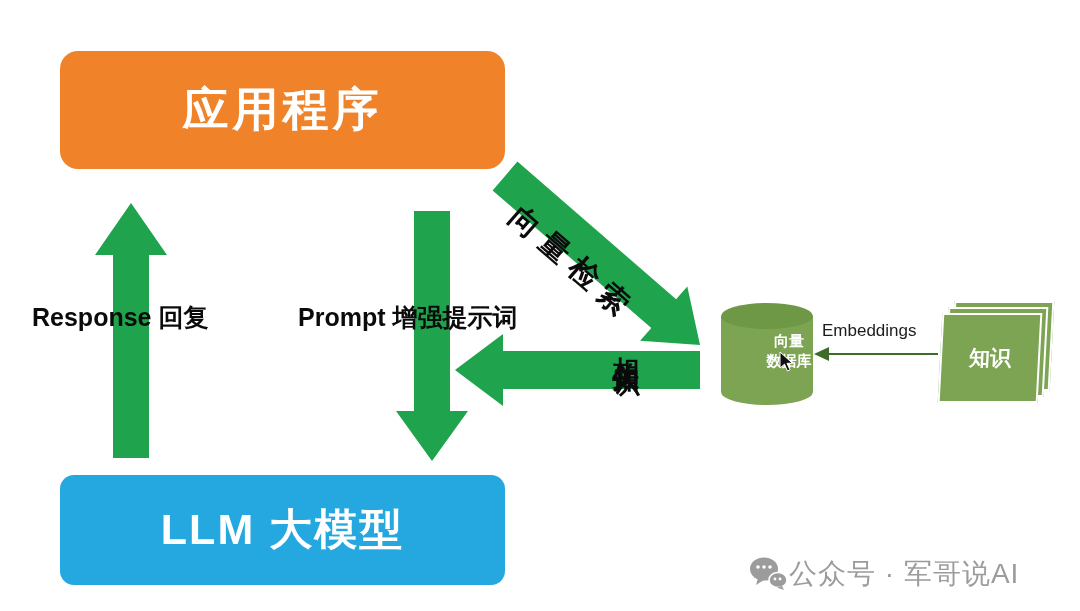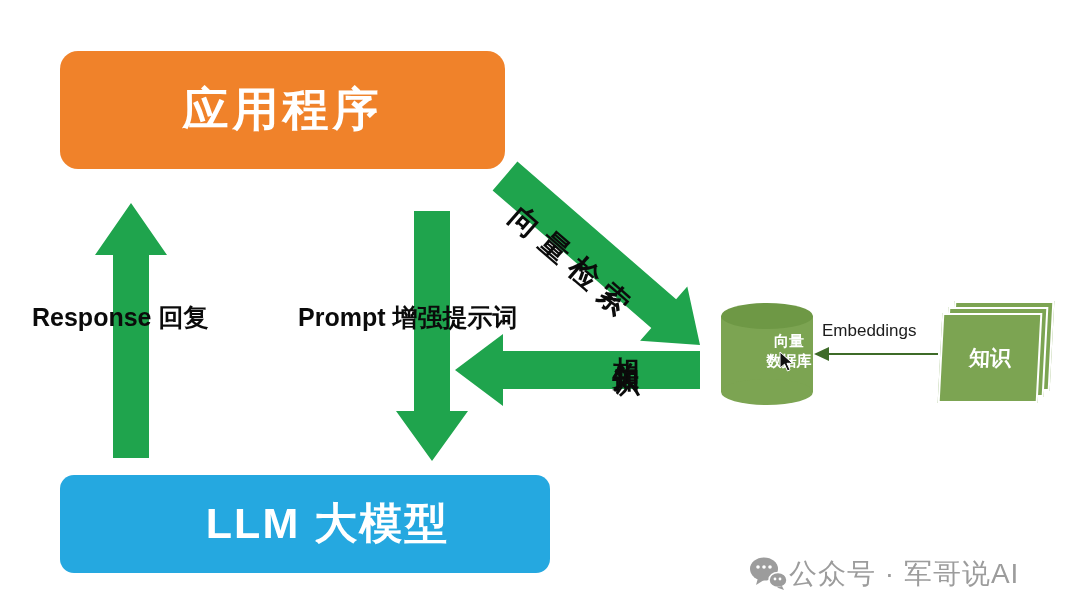--- a/index.html
+++ b/index.html
@@ -3,22 +3,22 @@
 <meta charset="utf-8">
 <style>
   html,body{margin:0;padding:0;}
   body{font-family:"Liberation Sans","DejaVu Sans",sans-serif;background:#ffffff;}
   .canvas{position:relative;width:1080px;height:611px;background:#ffffff;overflow:hidden;margin-top:13px;}
 
   .box{position:absolute;display:flex;align-items:center;justify-content:center;
        color:#ffffff;font-weight:bold;z-index:3;}
   .app-box{left:60px;top:38px;width:445px;height:118px;background:#F0822A;border-radius:18px;
            font-size:46px;letter-spacing:4px;}
-  .llm-box{left:60px;top:462px;width:445px;height:98px;background:#25A8E0;border-radius:14px;
-           font-size:43px;letter-spacing:2px;padding-left:45px;}
+  .llm-box{left:60px;top:462px;width:445px;height:110px;background:#25A8E0;border-radius:14px;
+           font-size:43px;letter-spacing:2px;}
 
   .arrow-layer{position:absolute;left:0;top:0;width:1080px;height:611px;z-index:1;}
 
   .lbl{position:absolute;color:#0b0b0b;font-weight:bold;z-index:4;white-space:nowrap;}
   .response-lbl{left:32px;top:288px;font-size:25px;}
   .prompt-lbl{left:298px;top:288px;font-size:25px;}
   .retrieval-lbl{left:527px;top:184px;font-size:30px;letter-spacing:9px;
                  transform:rotate(41deg);transform-origin:left top;}
   .related-lbl{left:610px;top:322px;height:72px;font-size:27px;line-height:31px;
                writing-mode:vertical-rl;letter-spacing:4px;white-space:normal;}

